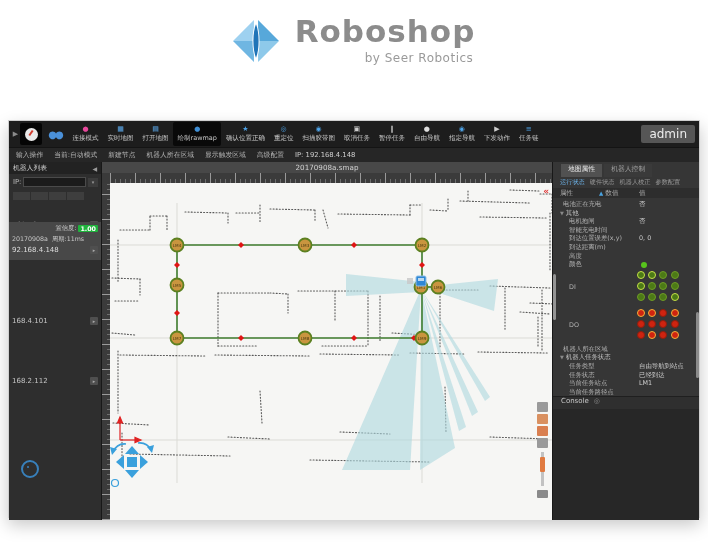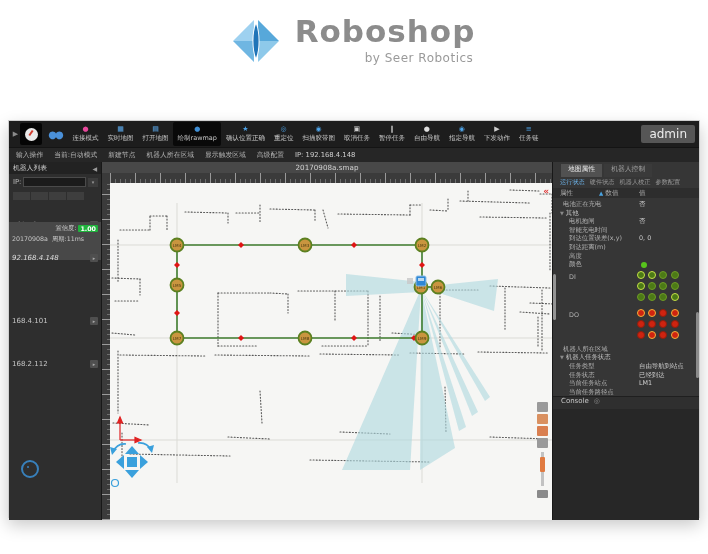--- a/index.html
+++ b/index.html
@@ -47,21 +47,21 @@
   .sb-fbtn{width:17px;height:8px;background:#3e3e3e;}
   .ritem{position:absolute;left:0;right:0;height:13px;display:flex;align-items:center;padding:0 3px;box-sizing:border-box;}
   .ritem .rip{font-size:7px;color:#c6c6c6;flex:1;white-space:nowrap;overflow:hidden;}
   .ricon{width:8px;height:8px;background:#4f4f4f;border-radius:1px;color:#a9a9a9;font-size:5px;
          text-align:center;line-height:8px;flex:none;}
   .rsel{position:absolute;left:0;right:0;height:38px;background:#484848;padding:2px 3px;box-sizing:border-box;}
   .rsel-r1{display:flex;justify-content:flex-end;align-items:center;gap:2px;}
   .conf-lb{font-size:6.3px;color:#d0d0d0;}
   .conf-badge{background:#1fb33c;color:#fff;font-size:6.3px;font-weight:bold;padding:0 2px;border-radius:1px;}
   .rsel-r2{display:flex;gap:4px;margin-top:2px;font-size:6.3px;color:#c9c9c9;white-space:nowrap;overflow:hidden;}
-  .rsel-r3{display:flex;align-items:center;margin-top:10px;font-style:italic;}
+  .rsel-r3{display:flex;align-items:center;margin-top:2px;}
   .rsel-r3 .rip{font-size:7px;color:#dedede;flex:1;}
   .seer-ring{position:absolute;left:12px;top:298px;width:14px;height:14px;border:2px solid #3a8fd4;
              border-radius:50%;opacity:.85;}
   .seer-ring:before{content:"";position:absolute;left:4px;top:4px;width:2px;height:2px;background:#3a8fd4;border-radius:50%;}
   
   .canvas{flex:1;position:relative;background:#4a4a4a;overflow:hidden;}
   .maptab{height:11px;background:#484848;text-align:center;font-size:7.2px;color:#d2d2d2;line-height:11px;}
   .corner{position:absolute;left:0;top:11px;width:8px;height:10px;background:#3a3a3a;}
   .hruler{position:absolute;left:8px;right:0;top:11px;height:10px;background:#3b3b3b;
     background-image:repeating-linear-gradient(90deg,#9a9a9a 0 1px,transparent 1px 25px),
@@ -92,21 +92,21 @@
   .rp-header .c2 .sort{color:#4aa3e0;font-size:5.5px;}
   .rp-header .c3{position:absolute;left:86px;top:1px;}
   .rp-rows{flex:none;padding-top:2px;}
   .prow{position:relative;height:8.6px;font-size:6.4px;line-height:8.6px;color:#b2b2b2;}
   .prow .lb{position:absolute;left:16px;white-space:nowrap;}
   .prow.grp .lb{left:7px;color:#c2c2c2;}
   .prow .caret{color:#8a8a8a;font-size:5px;margin-right:2px;}
   .prow .val{position:absolute;left:86px;color:#cdcdcd;white-space:nowrap;}
   .prow .dot{position:absolute;left:88px;top:1.5px;width:6px;height:6px;border-radius:50%;}
   .prow.tall{height:38px;}
-  .prow.tall .lb{top:4px;}
+  .prow.tall .lb{top:14px;}
   .iogrid{position:absolute;left:84px;top:2px;display:grid;grid-template-columns:repeat(4,8px);
           grid-auto-rows:8px;gap:3.2px;}
   .iodot{width:8px;height:8px;border-radius:50%;box-sizing:border-box;}
   .console{height:12px;background:#2f2f2f;border-top:1px solid #1f1f1f;display:flex;align-items:flex-start;
            gap:5px;padding-left:8px;flex:none;}
   .console .clb{font-size:7px;color:#c9c9c9;}
   .console .cic{font-size:7px;color:#8f8f8f;}
   .rp-fill{flex:1;background:#272727;}
   .rp-scroll-l{position:absolute;left:0;top:112px;width:3px;height:46px;background:#949494;border-radius:2px;}
   .rp-scroll-r{position:absolute;right:0;top:150px;width:3px;height:66px;background:#8b8b8b;border-radius:2px;}
@@ -242,21 +242,21 @@
               </div>
        <div class="rsel-r3">
                 <span class="rip">92.168.4.148</span>
          <span class="ricon">▸</span>
               </div>
             </div>
             <div class="ritem" style="top: 152px;">
               <span class="rip">168.4.101</span>
                     <span class="ricon">▸</span>
             </div>
-            <div class="ritem" style="top: 195px;">
+            <div class="ritem" style="top: 212px;">
               <span class="rip">168.2.112</span>
                     <span class="ricon">▸</span>
             </div>
           </div>
         <span class="seer-ring"></span>
       </div>
 
       <div class="canvas">
         <div class="maptab">20170908a.smap</div>
         <div class="corner"></div>

